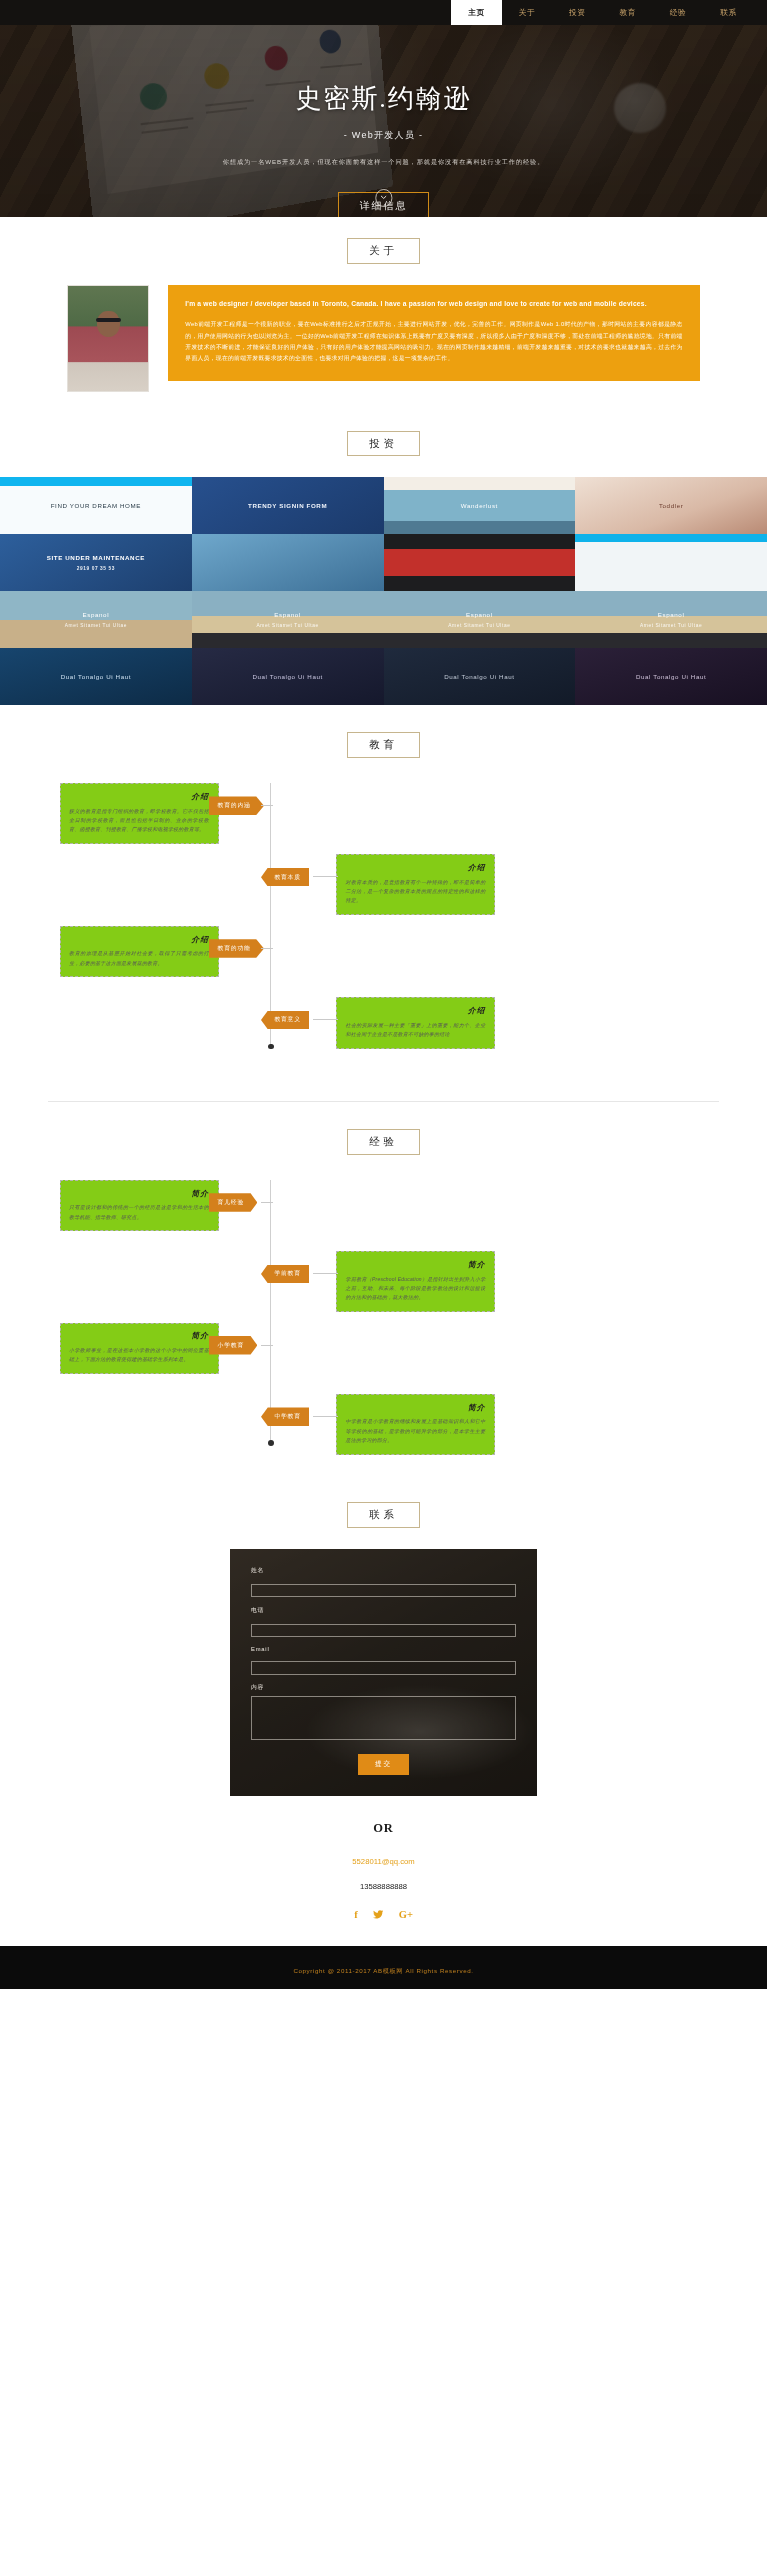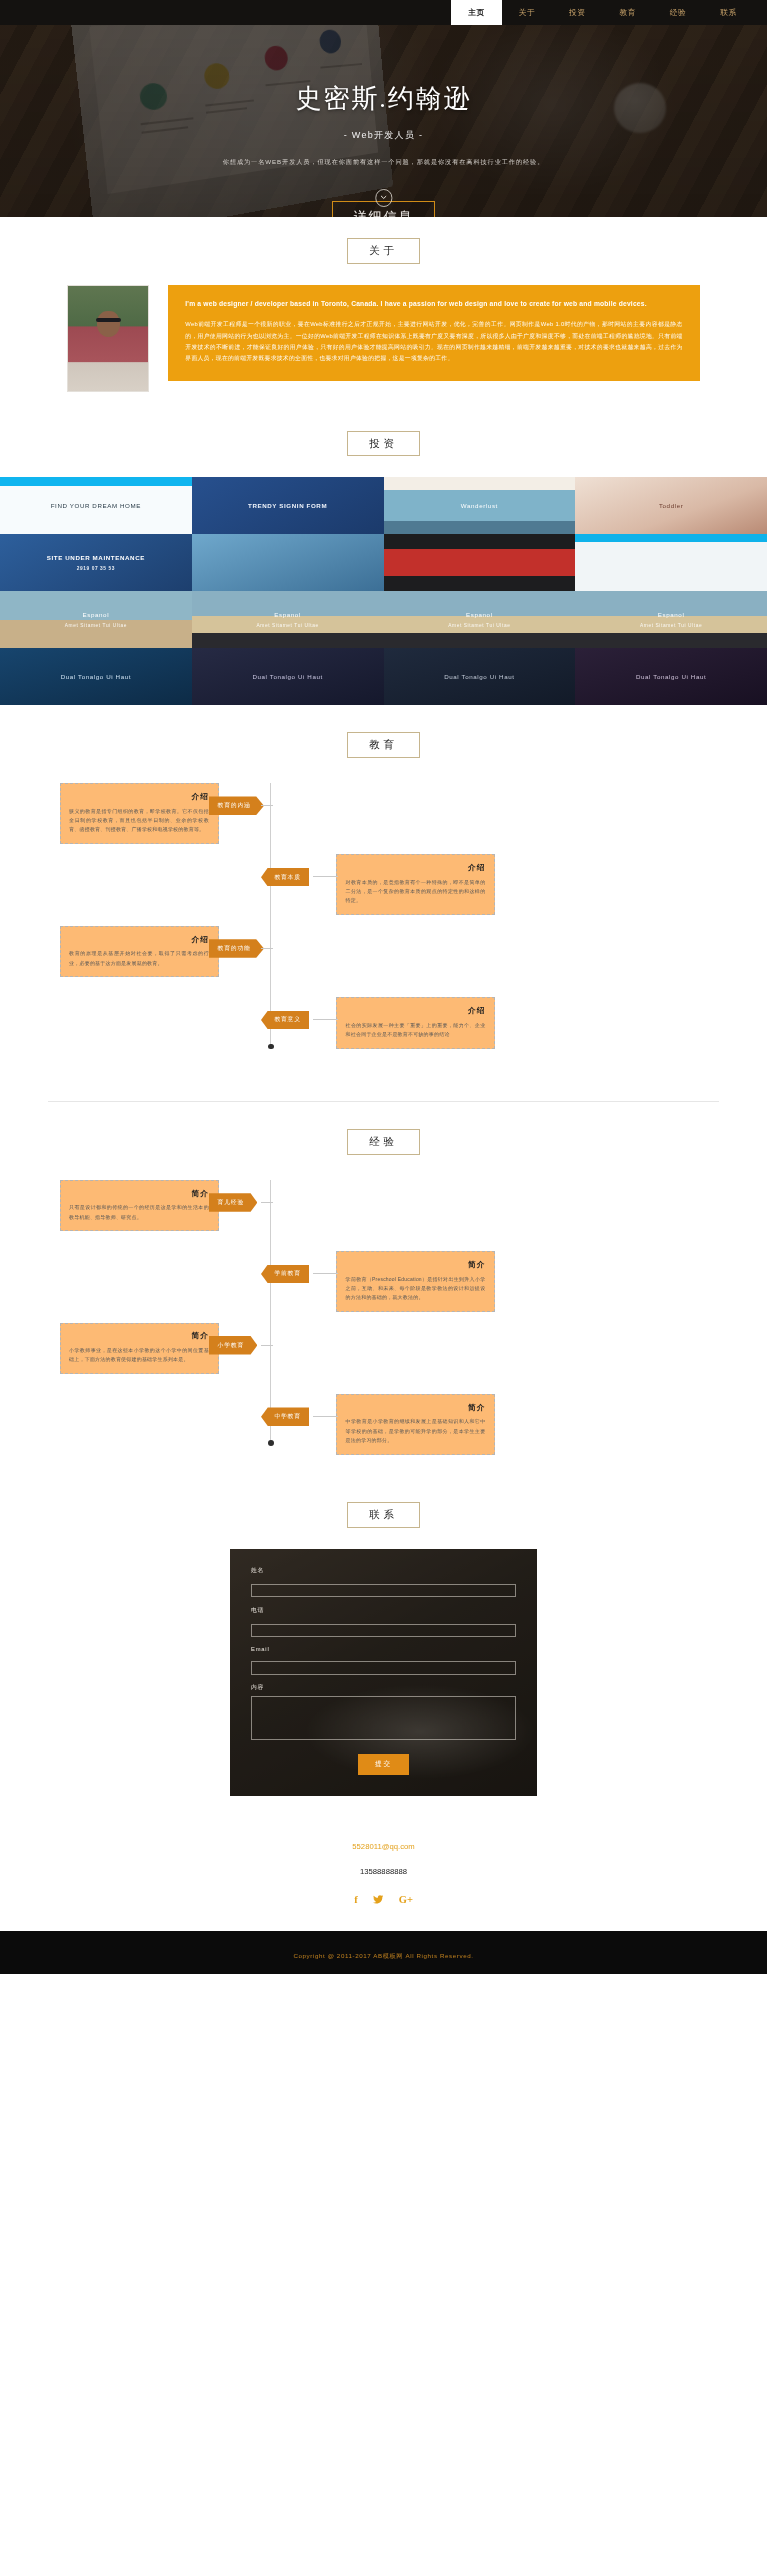--- a/index.html
+++ b/index.html
@@ -110,25 +110,25 @@
     margin-top: 13.4px;
   }
   .hero-desc {
     color: #d8d4cf;
     font-size: 6.2px;
     letter-spacing: 0.9px;
     margin-top: 15.3px;
   }
   .hero-btn {
     display: inline-block;
-    margin-top: 34px;
+    margin-top: 25px;
     padding: 6px 21px;
     border: 1px solid #d08b17;
     color: #f6f3ef;
-    font-size: 13px;
+    font-size: 10px;
     letter-spacing: 1.9px;
     cursor: pointer;
     background: rgba(0,0,0,.10);
   }
   .scroll-circle {
     position: absolute;
     left: 50%; transform: translateX(-50%);
     bottom: 10.5px; z-index: 6;
     width: 17.3px; height: 17.3px;
     border: 1px solid rgba(230,225,218,.8);
@@ -259,22 +259,23 @@
   .tl-row {
     position: relative;
     min-height: 58px;
     margin-bottom: 13.4px;
   }
   
   .tl-card {
     position: absolute;
     width: 159px;
     border: 1px dashed #b5b5b5;
-    background: #fdba74;
+    background: #84cc16;
     padding: 7.7px 8.6px 8.6px;
+    font-style: italic;
   }
   .tl-card h4 {
     font-size: 7.7px; font-weight: bold; color: #1f1f1f;
     text-align: right; margin-bottom: 4.8px; letter-spacing: 1px;
   }
   .tl-card p {
     font-size: 5px; line-height: 1.85; color: #555;
     text-align: justify; letter-spacing: 0.2px;
   }
   .tl-tag {
@@ -624,20 +625,21 @@
       <input class="field-input" type="text" value="" style="">
 
       <label class="field-label">内容</label>
       <textarea class="field-area" style=""></textarea>
 
       <button class="submit-btn">提交</button>
     </form>
   </div>
 
   <div class="or-block">
+    <div class="or-text">OR</div>
     <a class="c-email" href="#">5528011@qq.com</a>
     <div class="c-phone">13588888888</div>
     <div class="socials">
       <span>f</span>
       <span>
         <svg width="10.5" height="8.6" viewBox="0 0 11 9">
           <path d="M10.6 1.1c-.4.2-.8.3-1.2.4.4-.3.7-.7.9-1.2-.4.3-.9.4-1.4.6C8.5.5 8 .2 7.3.2c-1.2 0-2.2 1-2.2 2.2 0 .2 0 .3.1.5C3.4 2.8 1.8 2 .8.7c-.2.3-.3.7-.3 1.1 0 .8.4 1.4 1 1.8-.4 0-.7-.1-1-.3 0 1.1.8 2 1.8 2.2-.2.1-.4.1-.6.1-.1 0-.3 0-.4-.1.3.9 1.1 1.5 2.1 1.5-.8.6-1.7.9-2.8.9H0c1 .6 2.2 1 3.4 1 4.1 0 6.4-3.4 6.4-6.4v-.3c.4-.3.8-.7 1.1-1.1z" fill="#e4a11b"></path>
         </svg>
       </span>
       <span>G+</span>

